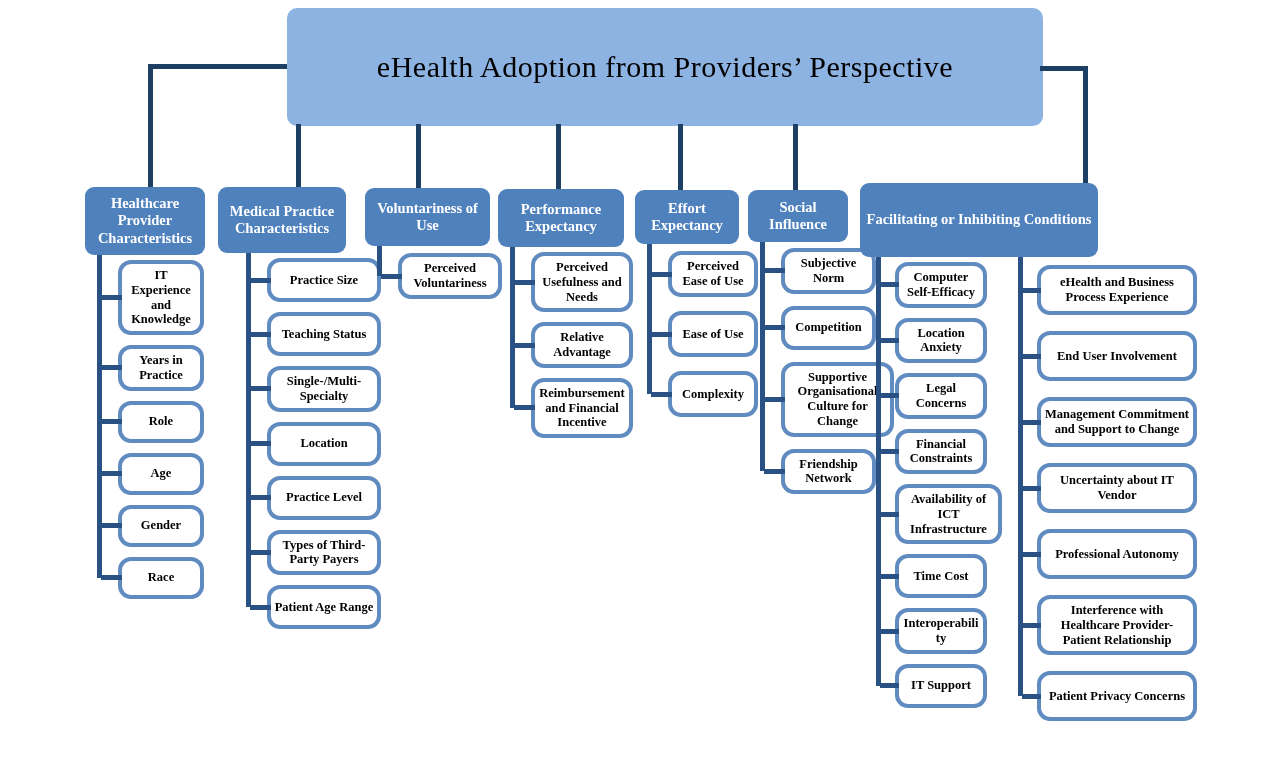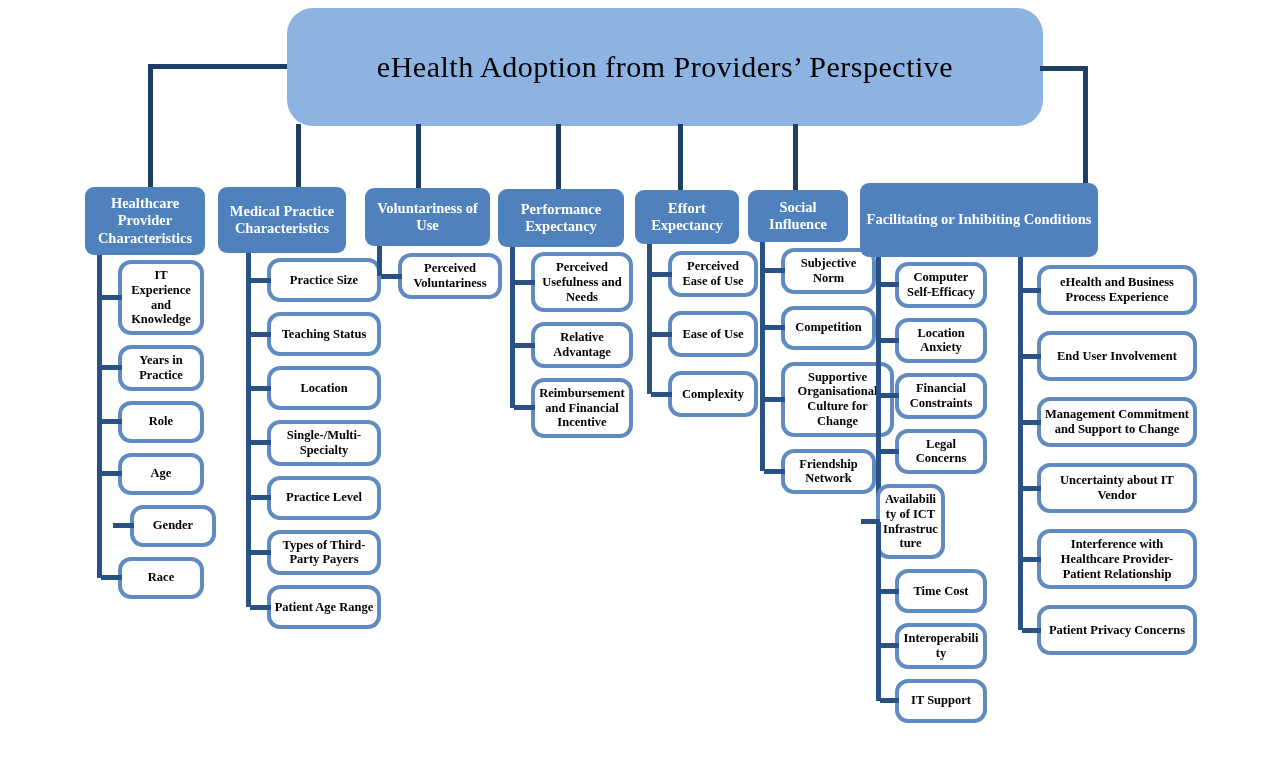--- a/index.html
+++ b/index.html
@@ -4,21 +4,21 @@
 <style>
   * { margin:0; padding:0; box-sizing:border-box; }
   html,body { background:#ffffff; }
   body { font-family:"Liberation Serif", serif; }
   #stage {
     position:relative; width:1270px; height:775px; background:#fff; overflow:hidden;
     --c-title:#8db3e2; --c-header:#4f81bd; --c-border:#5f8bc1; --c-line:#1d3f63; --c-trunk:#2a5183;
   }
   .title-box {
     position:absolute; left:287px; top:8px; width:756px; height:118px;
-    background:var(--c-title); border-radius:26px;
+    background:var(--c-title); border-radius:10px;
     display:flex; align-items:center; justify-content:center;
     font-size:30px; color:#000; letter-spacing:.5px;
   }
   .conn { position:absolute; background:var(--c-line); }
   .column { position:absolute; }
   .cat-header {
     position:absolute; left:0; top:0; width:100%;
     background:var(--c-header); color:#fff; border-radius:9px;
     display:flex; align-items:center; justify-content:center; text-align:center;
     font-weight:bold; font-size:14.5px; line-height:1.18; padding:3px 4px;
@@ -78,21 +78,21 @@
           <li class="item" style="padding: 5px 0px;">
             <div class="node" style="margin-left: 21px; width: 86px; min-height: 42px; --ml: 21px;">
               <span>Role</span>
             </div>
           </li>
           <li class="item" style="padding: 5px 0px;">
             <div class="node" style="margin-left: 21px; width: 86px; min-height: 42px; --ml: 21px;">
               <span>Age</span>
             </div>
           </li>
-          <li class="item" style="padding: 5px 12px;">
+          <li class="item" style="padding: 5px 0px;">
             <div class="node" style="margin-left: 21px; width: 86px; min-height: 42px; --ml: 21px;">
               <span>Gender</span>
             </div>
           </li>
           <li class="item" style="padding: 5px 0px;">
             <div class="node" style="margin-left: 21px; width: 86px; min-height: 42px; --ml: 21px;">
               <span>Race</span>
             </div>
           </li>
         </ul>
@@ -107,26 +107,26 @@
               <span>Practice Size</span>
             </div>
           </li>
           <li class="item" style="padding: 5px 0px;">
             <div class="node" style="margin-left: 21px; width: 114px; min-height: 44px; --ml: 21px;">
               <span>Teaching Status</span>
             </div>
           </li>
           <li class="item" style="padding: 5px 0px;">
             <div class="node" style="margin-left: 21px; width: 114px; min-height: 44px; --ml: 21px;">
+              <span>Single-/Multi-Specialty</span>
+            </div>
+          </li>
+          <li class="item" style="padding: 5px 0px;">
+            <div class="node" style="margin-left: 21px; width: 114px; min-height: 44px; --ml: 21px;">
               <span>Location</span>
-            </div>
-          </li>
-          <li class="item" style="padding: 5px 0px;">
-            <div class="node" style="margin-left: 21px; width: 114px; min-height: 44px; --ml: 21px;">
-              <span>Single-/Multi-Specialty</span>
             </div>
           </li>
           <li class="item" style="padding: 5px 0px;">
             <div class="node" style="margin-left: 21px; width: 114px; min-height: 44px; --ml: 21px;">
               <span>Practice Level</span>
             </div>
           </li>
           <li class="item" style="padding: 5px 0px;">
             <div class="node" style="margin-left: 21px; width: 114px; min-height: 44px; --ml: 21px;">
               <span>Types of Third-Party Payers</span>
@@ -232,30 +232,30 @@
               <span>Computer Self-Efficacy</span>
             </div>
           </li>
           <li class="item" style="padding: 5px 0px;">
             <div class="node" style="margin-left: 19px; width: 92px; min-height: 44px; --ml: 19px;">
               <span>Location Anxiety</span>
             </div>
           </li>
           <li class="item" style="padding: 5px 0px;">
             <div class="node" style="margin-left: 19px; width: 92px; min-height: 44px; --ml: 19px;">
+              <span>Legal Concerns</span>
+            </div>
+          </li>
+          <li class="item" style="padding: 5px 0px;">
+            <div class="node" style="margin-left: 19px; width: 92px; min-height: 44px; --ml: 19px;">
               <span>Financial Constraints</span>
             </div>
           </li>
           <li class="item" style="padding: 5px 0px;">
-            <div class="node" style="margin-left: 19px; width: 92px; min-height: 44px; --ml: 19px;">
-              <span>Legal Concerns</span>
-            </div>
-          </li>
-          <li class="item" style="padding: 5px 0px;">
-            <div class="node" style="width: 69px; min-height: 44px; --ml: 19px;">
+            <div class="node" style="margin-left: 19px; width: 107px; min-height: 44px; --ml: 19px;">
               <span>Availability of ICT Infrastructure</span>
             </div>
           </li>
           <li class="item" style="padding: 5px 0px;">
             <div class="node" style="margin-left: 19px; width: 92px; min-height: 44px; --ml: 19px;">
               <span>Time Cost</span>
             </div>
           </li>
           <li class="item" style="padding: 5px 0px;">
             <div class="node" style="margin-left: 19px; width: 92px; min-height: 44px; --ml: 19px;">
@@ -280,20 +280,25 @@
             </div>
           </li>
           <li class="item" style="padding: 8px 0px;">
             <div class="node" style="margin-left: 19px; width: 160px; min-height: 50px; --ml: 19px;">
               <span>Management Commitment and Support to Change</span>
             </div>
           </li>
           <li class="item" style="padding: 8px 0px;">
             <div class="node" style="margin-left: 19px; width: 160px; min-height: 50px; --ml: 19px;">
               <span>Uncertainty about IT Vendor</span>
+            </div>
+          </li>
+          <li class="item" style="padding: 8px 0px;">
+            <div class="node" style="margin-left: 19px; width: 160px; min-height: 50px; --ml: 19px;">
+              <span>Professional Autonomy</span>
             </div>
           </li>
           <li class="item" style="padding: 8px 0px;">
             <div class="node" style="margin-left: 19px; width: 160px; min-height: 50px; --ml: 19px;">
               <span>Interference with Healthcare Provider-Patient Relationship</span>
             </div>
           </li>
           <li class="item" style="padding: 8px 0px;">
             <div class="node" style="margin-left: 19px; width: 160px; min-height: 50px; --ml: 19px;">
               <span>Patient Privacy Concerns</span>

